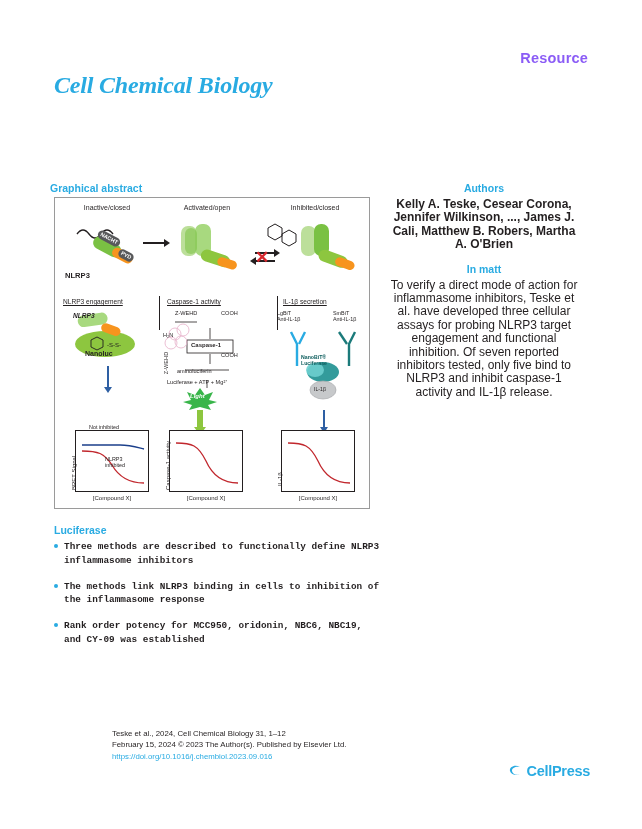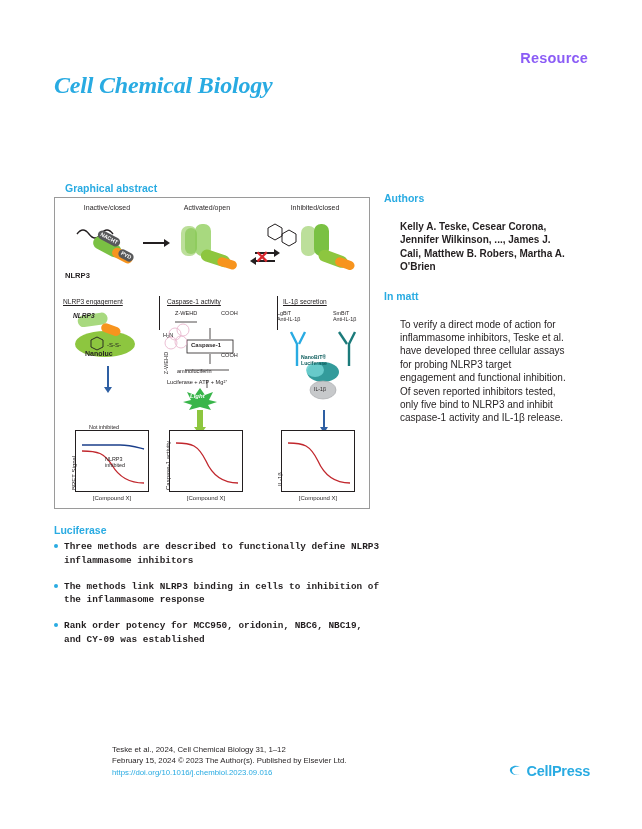--- a/index.html
+++ b/index.html
@@ -41,35 +41,35 @@
     font-size: 16.5px;
     font-weight: bold;
     line-height: 21px;
     color: #231f20;
   }
   .section-head {
     color: #29abe2;
     font-size: 10.5px;
     font-weight: bold;
   }
-  .ga-head { position:absolute; left:65px; top:182px; }
+  .ga-head { position:absolute; left:50px; top:182px; }
   .ga-box {
     position: absolute;
     left: 54px; top: 197px;
     width: 316px; height: 312px;
     border: 1px solid #9a9a9a;
     background: #fff;
     overflow: hidden;
   }
-  .right-col { position:absolute; left:384px; top:192px; width:200px; }
+  .right-col { position:absolute; left:384px; top:182px; width:200px;text-align:center; }
   .right-col .blk { margin-bottom: 11px; }
   .right-col .blk h4 { margin:0 0 4px 0; }
   .right-col p {
-    margin: 16px;
-    font-size: 10px;
+    margin: 4px;
+    font-size: 12px;
     line-height: 13.4px;
     color: #231f20;
   }
   .right-col .authors p { font-weight: bold; }
   .highlights-head { position:absolute; left:54px; top:524px; }
   .highlights {
     position: absolute; left: 54px; top: 540px; width: 330px;
   }
   .hl-item {
     display: flex;
@@ -82,21 +82,21 @@
   }
   .hl-bullet i {
     display:block; width:4px; height:4px; border-radius:50%;
     background:#29abe2;
   }
   .hl-text {
     font-size: 9.4px; font-weight: bold; line-height: 13.6px;
     color:#231f20;
   }
   .footer {
-    position: absolute; left: 112px; top: 744px; width: 380px;
+    position: absolute; left: 112px; top: 728px; width: 380px;
     font-size: 7.8px; line-height: 11.4px; color:#231f20;
   }
   .footer a { color:#29abe2; text-decoration: none; }
   .cellpress {
     position:absolute; right: 52px; top: 763px;
     display:flex; align-items:center; gap:4px;
   }
   .cp-logo-text {
     font-size: 14.5px; font-weight: bold; color:#29abe2; letter-spacing:-0.3px;
   }

